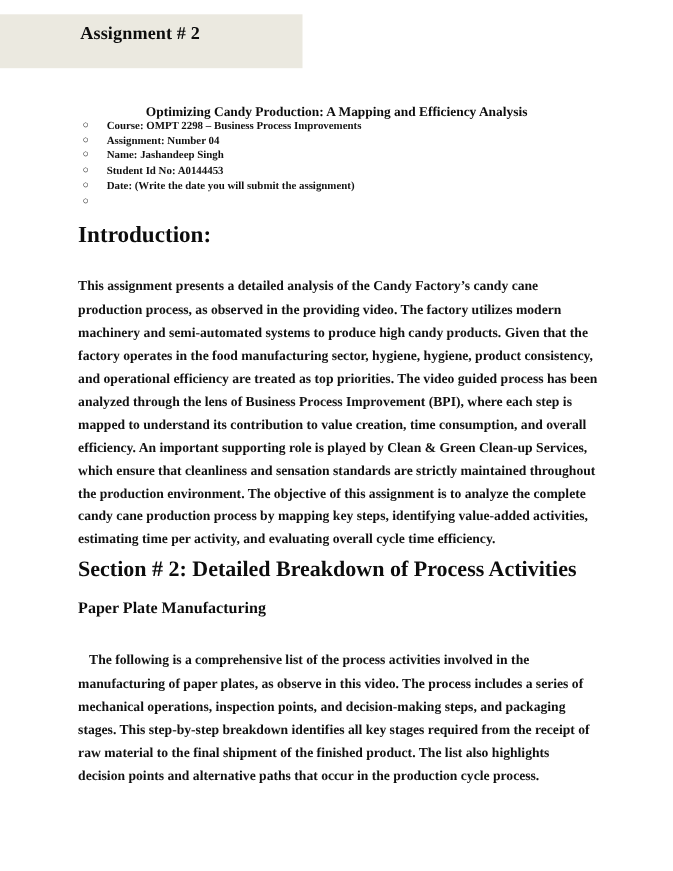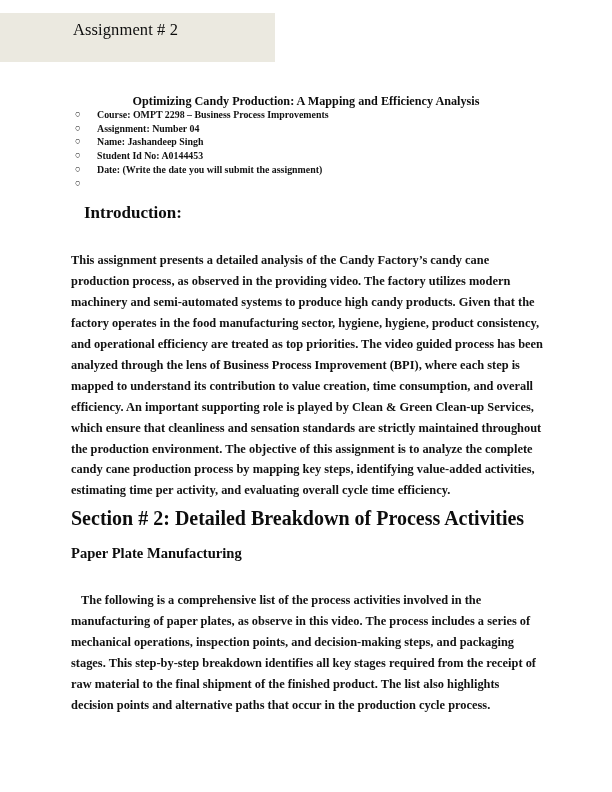--- a/index.html
+++ b/index.html
@@ -32,21 +32,21 @@
     top: 13px;
     width: 275px;
     height: 49px;
     background: #EBE9E0;
   }
   .header-banner-title {
     position: absolute;
     left: 73px;
     top: 20px;
     font-size: 16.5px;
-    font-weight: normal;
+    font-weight: bold;
     letter-spacing: 0.1px;
     line-height: 20px;
     white-space: nowrap;
     color: #0d0d0d;
   }
 
   
   .doc-title {
     position: absolute;
     left: 71px;
@@ -87,25 +87,24 @@
     font-weight: normal;
     line-height: 13.7px;
     color: #111111;
   }
 
   
   .heading-intro {
     position: absolute;
     left: 71px;
     top: 202px;
-    font-size: 17px;
+    font-size: 21px;
     font-weight: bold;
     line-height: 22px;
     color: #0d0d0d;
-    margin-left: 13px;
   }
 
   .heading-section2 {
     position: absolute;
     left: 71px;
     top: 508px;
     width: 470px;
     font-size: 20px;
     font-weight: bold;
     line-height: 20px;

